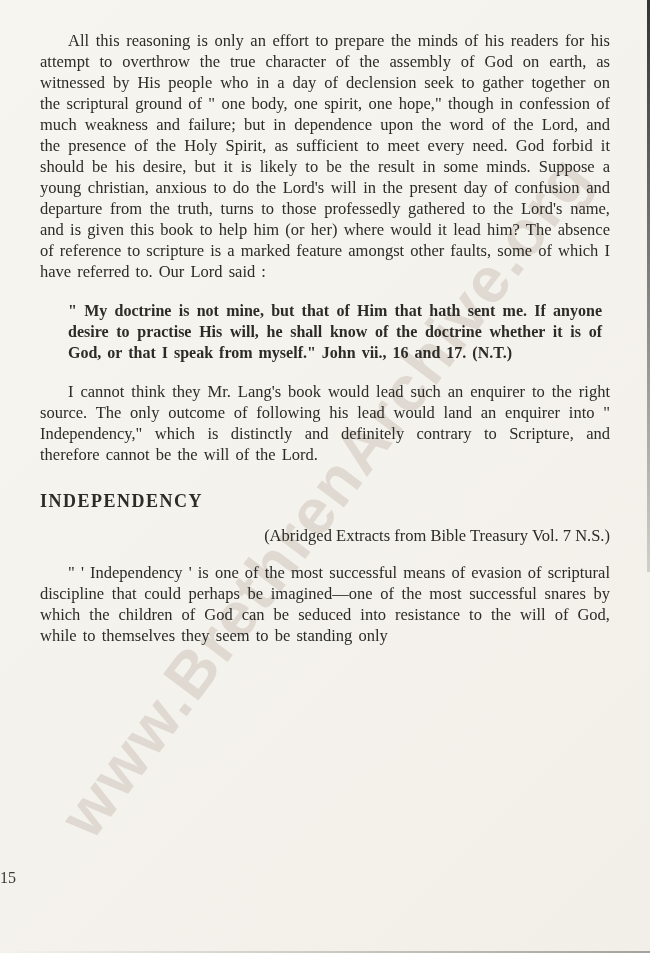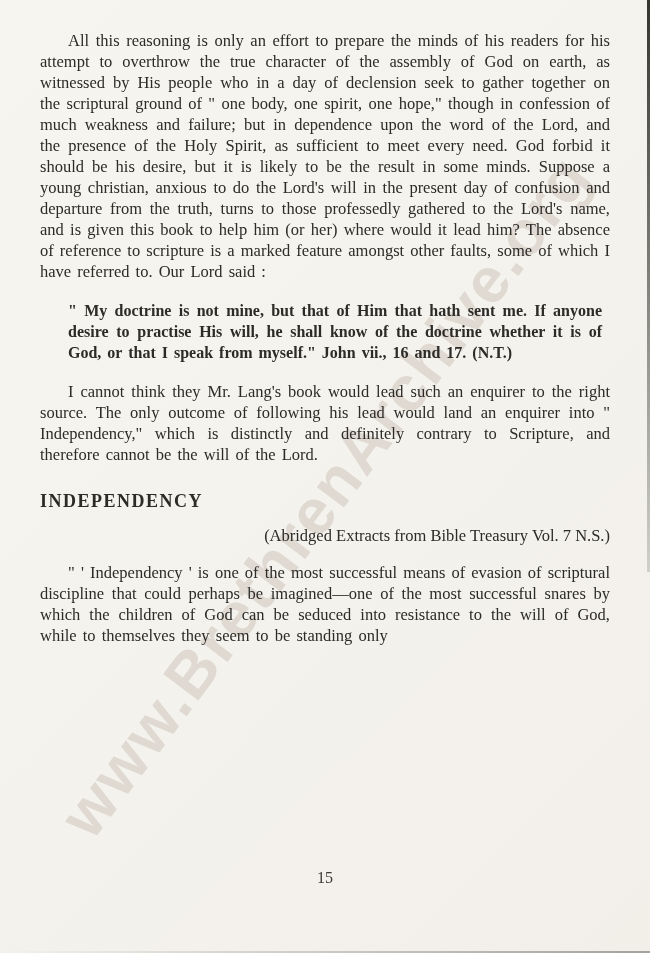--- a/index.html
+++ b/index.html
@@ -80,21 +80,20 @@
   .subheading {
     font-size: 16.5px;
     text-align: right;
     margin: 0 0 16px 0;
   }
   .page-number {
     position: absolute;
     left: 0;
     bottom: 66px;
     width: 100%;
-    text-align: center;
     font-size: 16px;
     color: #3a3934;
     z-index: 2;
   }
 </style>
 </head>
 <body>
 
 <div class="page">
 

